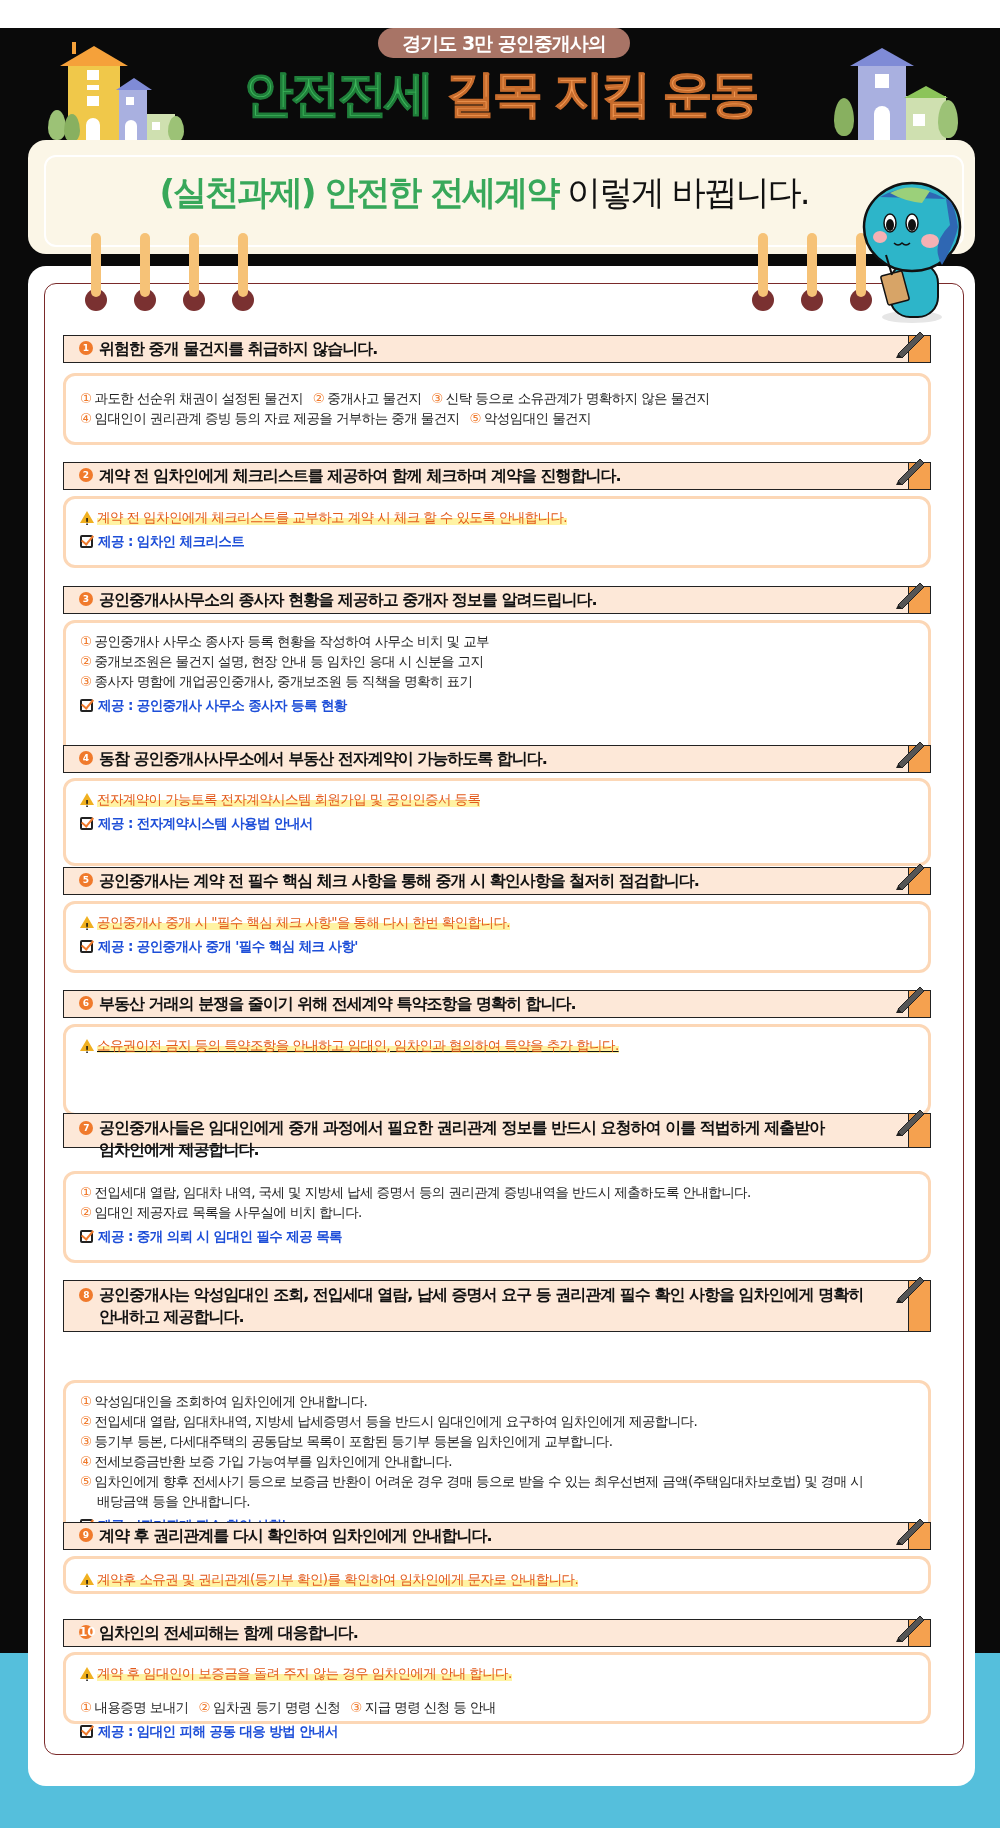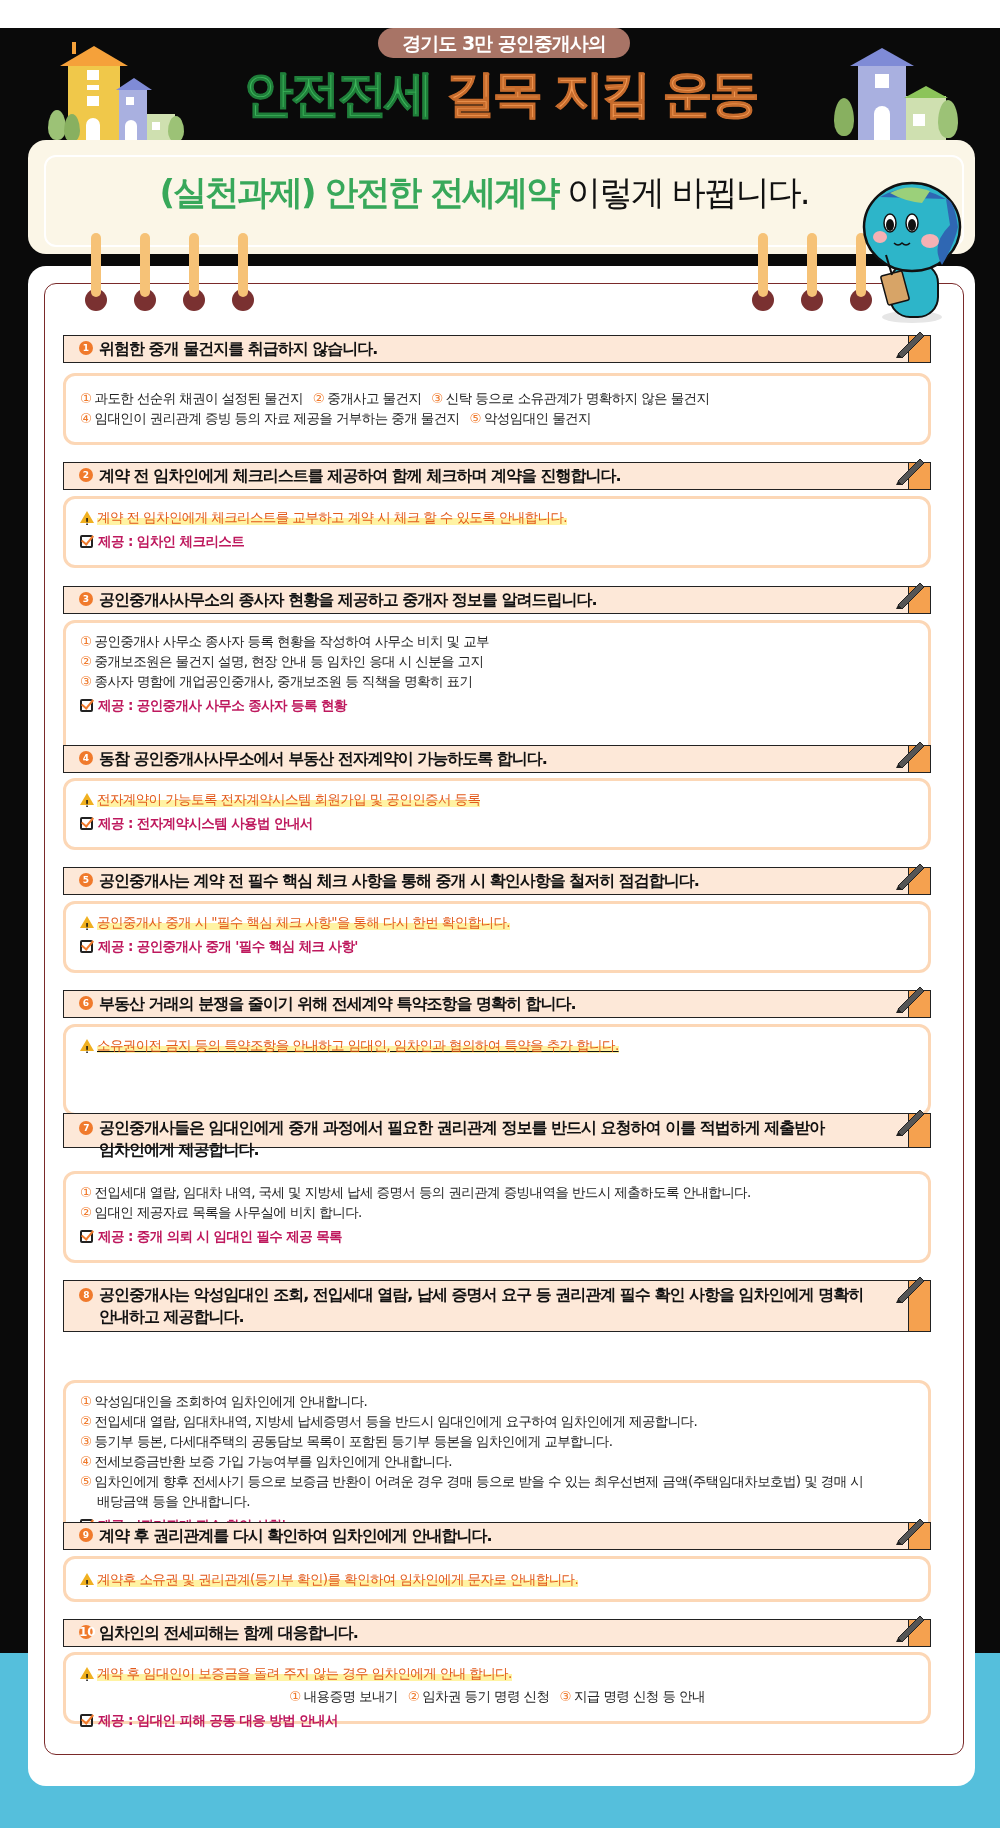--- a/index.html
+++ b/index.html
@@ -49,21 +49,21 @@
   .pencil { position: absolute; right: 2px; top: -10px; width: 34px; height: 34px; }
 
   .sec-box { position: absolute; left: 63px; width: 868px; background: #fff; border: 3px solid #fcd7b6; border-radius: 12px; padding: 8px 14px; }
   .line { font-size: 13.5px; letter-spacing: -0.6px; line-height: 20px; color: #222; white-space: nowrap; }
   .line .ci { color: #f07a2c; margin-right: 3px; }
   .line .gap { display: inline-block; width: 10px; }
   .warn { font-size: 13.5px; letter-spacing: -0.6px; line-height: 20px; color: #e2591a; white-space: nowrap; }
   .warn .hl { background: linear-gradient(to bottom, transparent 55%, #fff3a3 55%); }
   .warn-ico { display: inline-block; width: 0; height: 0; border-left: 7px solid transparent; border-right: 7px solid transparent; border-bottom: 12px solid #f0b020; position: relative; top: 1px; margin-right: 3px; }
   .warn-ico::after { content: "!"; position: absolute; left: -2px; top: 1px; font-size: 9px; color: #111; font-weight: bold; }
-  .provide { font-size: 13.5px; letter-spacing: -0.6px; line-height: 22px; color: #be185d; font-weight: bold; white-space: nowrap; margin-top: 3px; }
+  .provide { font-size: 13.5px; letter-spacing: -0.6px; line-height: 22px; color: #1d4ed8; font-weight: bold; white-space: nowrap; margin-top: 3px; }
   .chk { display: inline-block; width: 13px; height: 13px; border: 2px solid #222; border-radius: 2px; position: relative; top: 2px; margin-right: 5px; }
   .chk::after { content: ""; position: absolute; left: 2px; top: -4px; width: 5px; height: 10px; border-right: 2.5px solid #f07a2c; border-bottom: 2.5px solid #f07a2c; transform: rotate(40deg); }
   .indent { padding-left: 17px; }
 
   
   .mascot { position: absolute; left: 850px; top: 175px; width: 120px; height: 150px; }
 </style>
 </head>
 <body>
 
@@ -200,21 +200,21 @@
   <div class="inner">
       <span class="num">4</span>
       <span class="txt">동참 공인중개사사무소에서 부동산 전자계약이 가능하도록 합니다.</span>
     </div>
   <div class="tab"></div>
   <svg class="pencil" viewBox="0 0 34 34">
       <path d="M4 28 L26 6 L30 10 L8 32 Z" fill="#555" stroke="#222" stroke-width="1"></path>
       <path d="M4 28 L2 32 L8 32Z" fill="#222"></path>
     </svg>
 </div>
-<div class="sec-box" style="top:778px;height:72px;">
+<div class="sec-box" style="top:778px;height:88px;">
   <div class="warn"><span class="warn-ico"></span><span class="hl">전자계약이 가능토록 전자계약시스템 회원가입 및 공인인증서 등록</span></div>
   <div class="provide"><span class="chk"></span><span>제공 : 전자계약시스템 사용법 안내서</span></div>
 </div>
 
 <div class="sec-head" style="top:867px;height:28px;">
   <div class="inner">
       <span class="num">5</span>
       <span class="txt">공인중개사는 계약 전 필수 핵심 체크 사항을 통해 중개 시 확인사항을 철저히 점검합니다.</span>
     </div>
   <div class="tab"></div>
@@ -285,32 +285,32 @@
   <div class="inner">
       <span class="num">9</span>
       <span class="txt">계약 후 권리관계를 다시 확인하여 임차인에게 안내합니다.</span>
     </div>
   <div class="tab"></div>
   <svg class="pencil" viewBox="0 0 34 34">
       <path d="M4 28 L26 6 L30 10 L8 32 Z" fill="#555" stroke="#222" stroke-width="1"></path>
       <path d="M4 28 L2 32 L8 32Z" fill="#222"></path>
     </svg>
 </div>
-<div class="sec-box" style="top:1556px;height:46px;padding-top:10px;">
+<div class="sec-box" style="top:1556px;height:38px;padding-top:10px;">
   <div class="warn"><span class="warn-ico"></span><span class="hl">계약후 소유권 및 권리관계(등기부 확인)를 확인하여 임차인에게 문자로 안내합니다.</span></div>
 </div>
 
 <div class="sec-head" style="top:1619px;height:28px;">
   <div class="inner">
       <span class="num" style="font-size:12px;">10</span>
       <span class="txt">임차인의 전세피해는 함께 대응합니다.</span>
     </div>
   <div class="tab"></div>
   <svg class="pencil" viewBox="0 0 34 34">
       <path d="M4 28 L26 6 L30 10 L8 32 Z" fill="#555" stroke="#222" stroke-width="1"></path>
       <path d="M4 28 L2 32 L8 32Z" fill="#222"></path>
     </svg>
 </div>
 <div class="sec-box" style="top:1652px;height:72px;">
   <div class="warn"><span class="warn-ico"></span><span class="hl">계약 후 임대인이 보증금을 돌려 주지 않는 경우 임차인에게 안내 합니다.</span></div>
-  <div class="line" style="margin-top:3px;text-align:center;"><span class="ci">①</span><span>내용증명 보내기</span><span class="gap"></span><span class="ci">②</span><span>임차권 등기 명령 신청</span><span class="gap"></span><span class="ci">③</span><span>지급 명령 신청 등 안내</span></div>
+  <div class="line" style="margin-top:14px;"><span class="ci">①</span><span>내용증명 보내기</span><span class="gap"></span><span class="ci">②</span><span>임차권 등기 명령 신청</span><span class="gap"></span><span class="ci">③</span><span>지급 명령 신청 등 안내</span></div>
   <div class="provide"><span class="chk"></span><span>제공 : 임대인 피해 공동 대응 방법 안내서</span></div>
 </div>
 
 </body></html>

